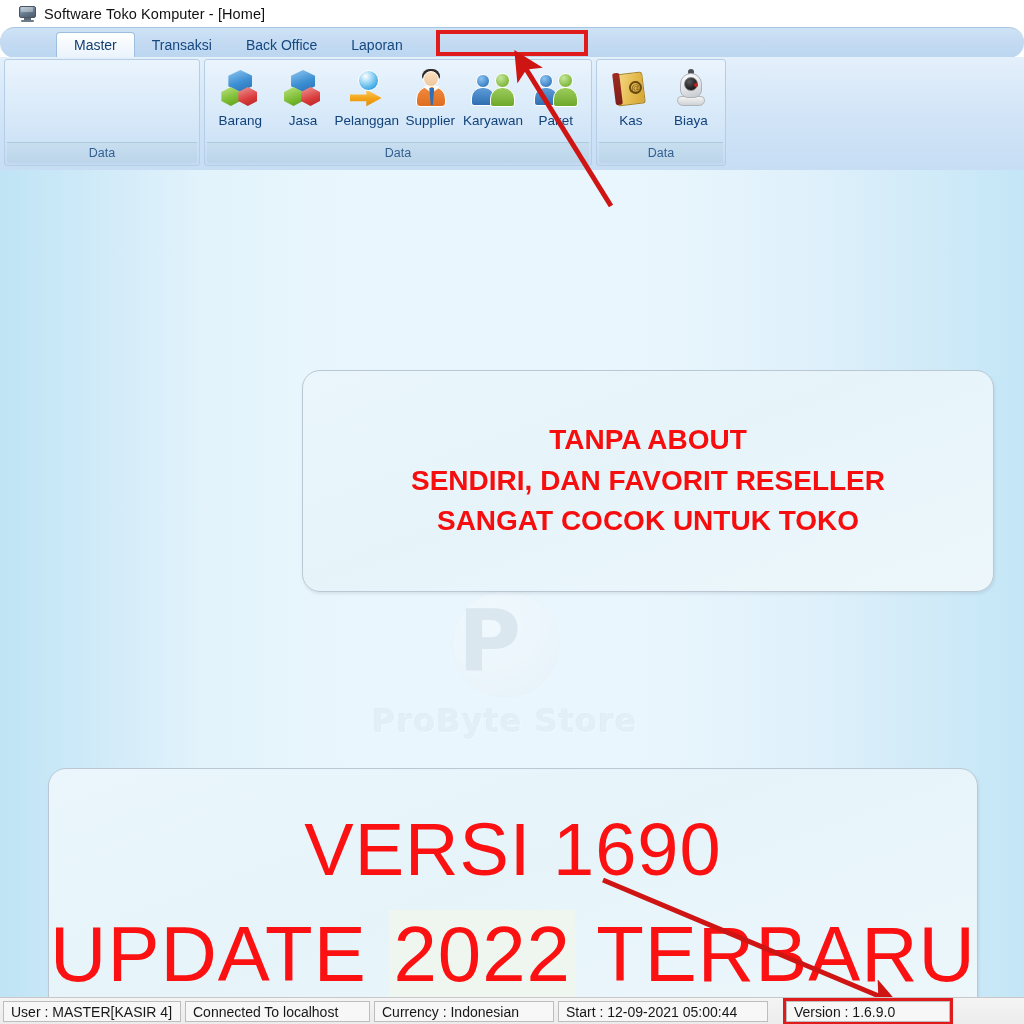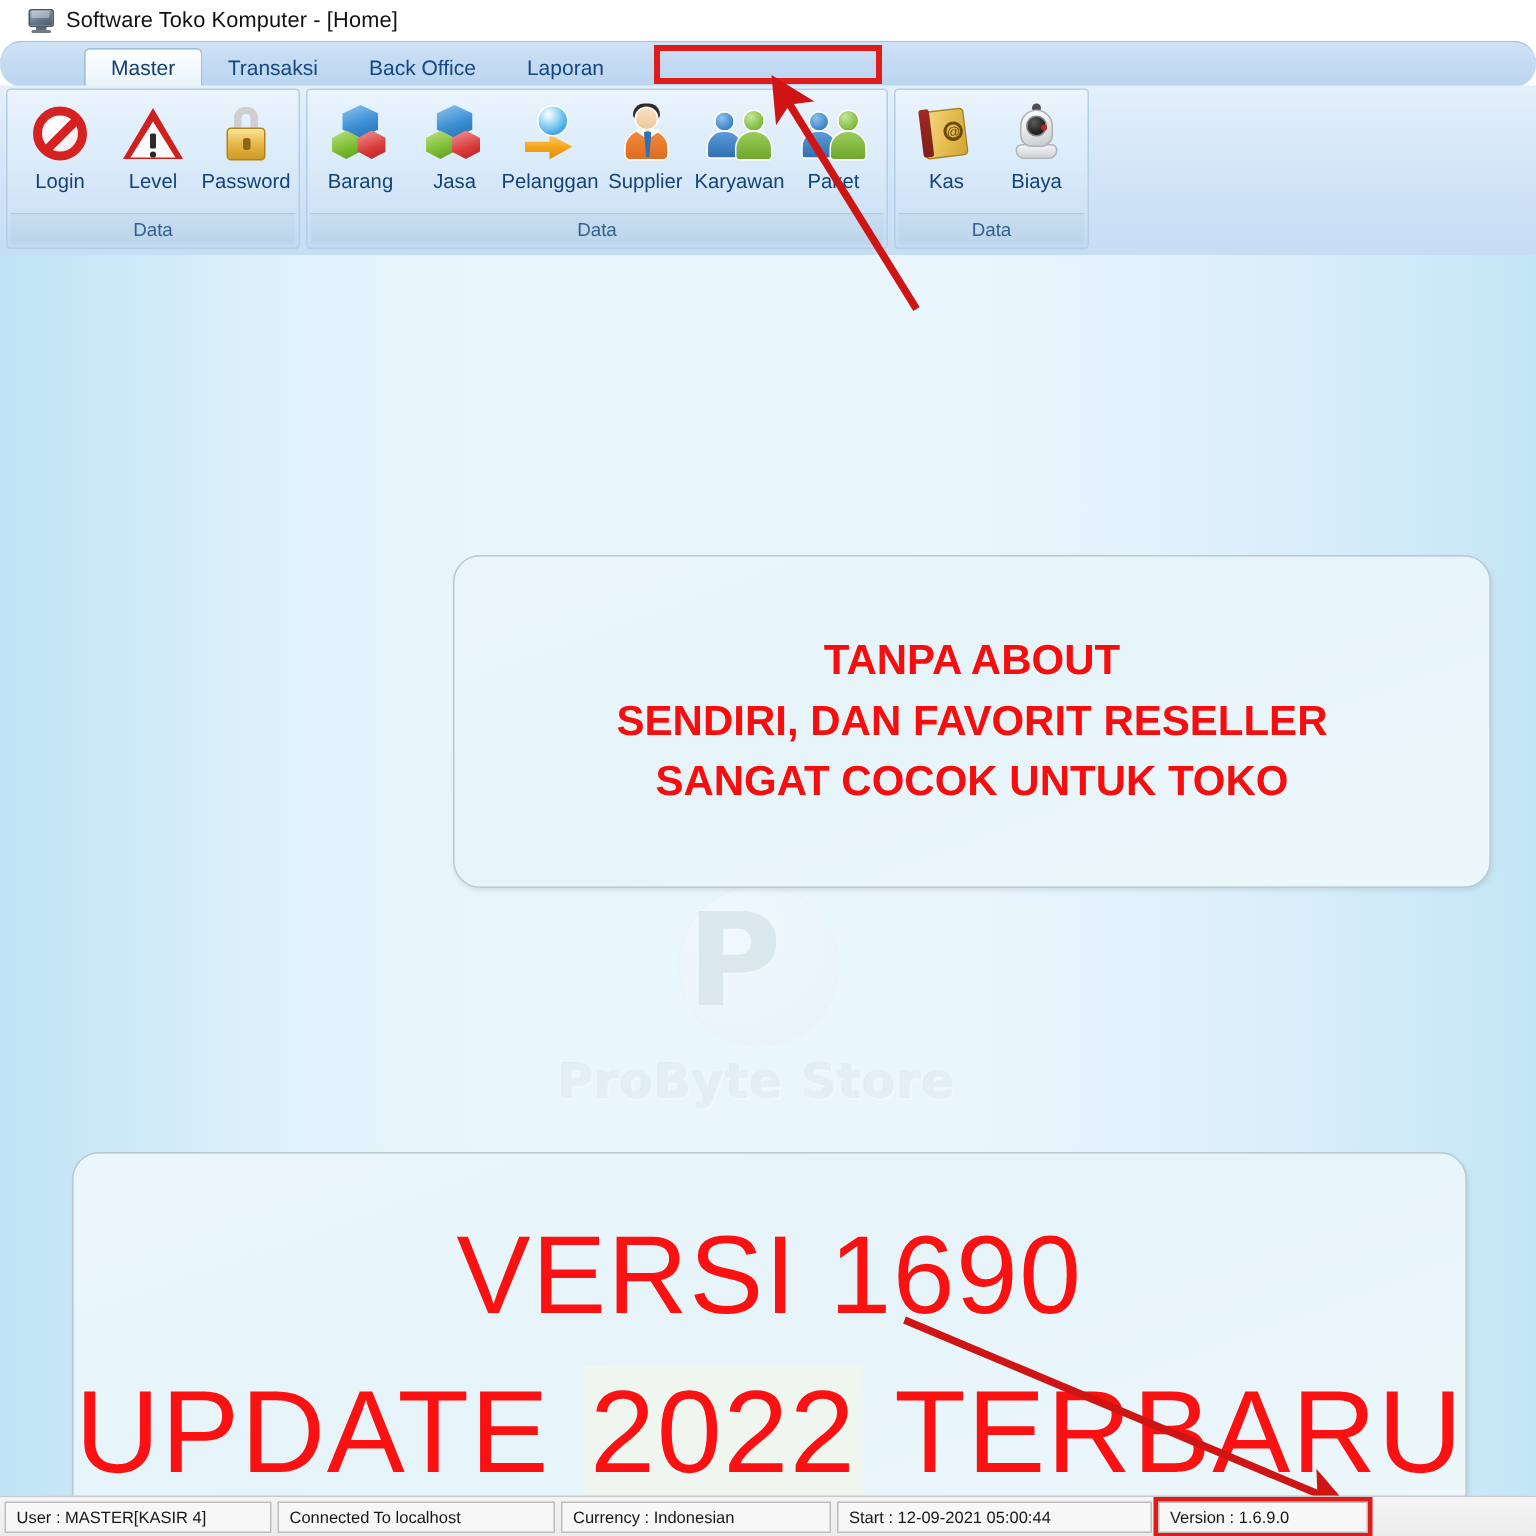--- a/index.html
+++ b/index.html
@@ -536,37 +536,38 @@
     background: linear-gradient(180deg, #f4f4f4 0%, #ececec 100%);
     border-top: 1px solid #c8c8c8;
     display: flex;
     align-items: center;
     box-sizing: border-box;
     padding: 2px 3px;
   }
   .status-cell {
     height: 21px;
     line-height: 20px;
-    font-size: 11px;
+    font-size: 14px;
     color: #171717;
     border: 1px solid #bdbdbd;
     background: #f7f7f7;
     padding: 0 7px;
     margin-right: 4px;
     box-sizing: border-box;
     white-space: nowrap;
   }
   #status-user { width: 178px; }
   #status-conn { width: 185px; }
   #status-curr { width: 180px; }
   #status-start { width: 210px; }
   #status-version {
-    width: 140px;
+    width: 164px;
     outline: 3px solid #e01b1b;
     outline-offset: 0px;
+    margin-left: 14px;
   }
 </style>
 </head>
 <body>
 
 <div class="app-window">
 
   <div class="titlebar">
     <div class="titlebar-icon">
       <div class="mon-screen"></div>
@@ -584,47 +585,20 @@
       <div class="tab">Back Office</div>
       <div class="tab">Laporan</div>
     </div>
   </div>
 
   <div class="empty-tab-highlight"></div>
 
   <div class="ribbon">
 
     <div class="ribbon-group" style="left:4px; width:196px;">
-      <div class="ribbon-items">
-        <div class="ribbon-btn">
-          <div class="icon">
-            <div class="ic-forbid">
-                <div class="bar"></div>
-              </div>
-          </div>
-          <div class="label">Login</div>
-        </div>
-        <div class="ribbon-btn">
-          <div class="icon">
-            <div class="ic-warn"></div>
-            <div class="ic-warn-in"></div>
-            <div class="ic-warn-bang"></div>
-            <div class="ic-warn-dot"></div>
-          </div>
-          <div class="label">Level</div>
-        </div>
-        <div class="ribbon-btn">
-          <div class="icon">
-            <div class="ic-lock-shackle"></div>
-            <div class="ic-lock-body"></div>
-            <div class="ic-lock-hole"></div>
-          </div>
-          <div class="label">Password</div>
-        </div>
-      </div>
       <div class="group-caption">Data</div>
     </div>
 
     <div class="ribbon-group" style="left:204px; width:388px;">
       <div class="ribbon-items">
         <div class="ribbon-btn">
           <div class="icon">
             <div class="ic-cube-blue"></div>
             <div class="ic-cube-green"></div>
             <div class="ic-cube-red"></div>

